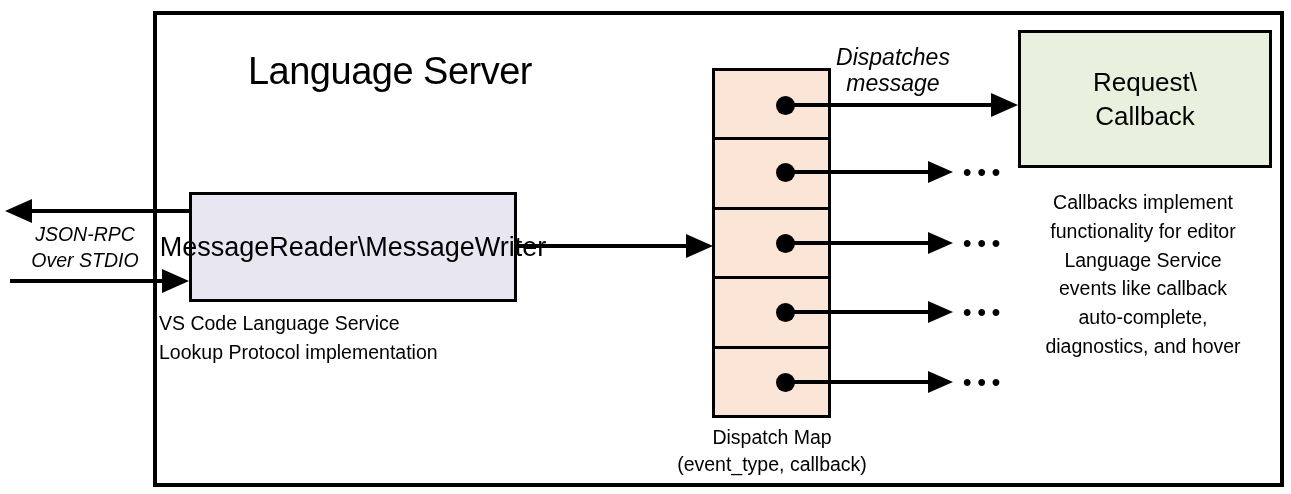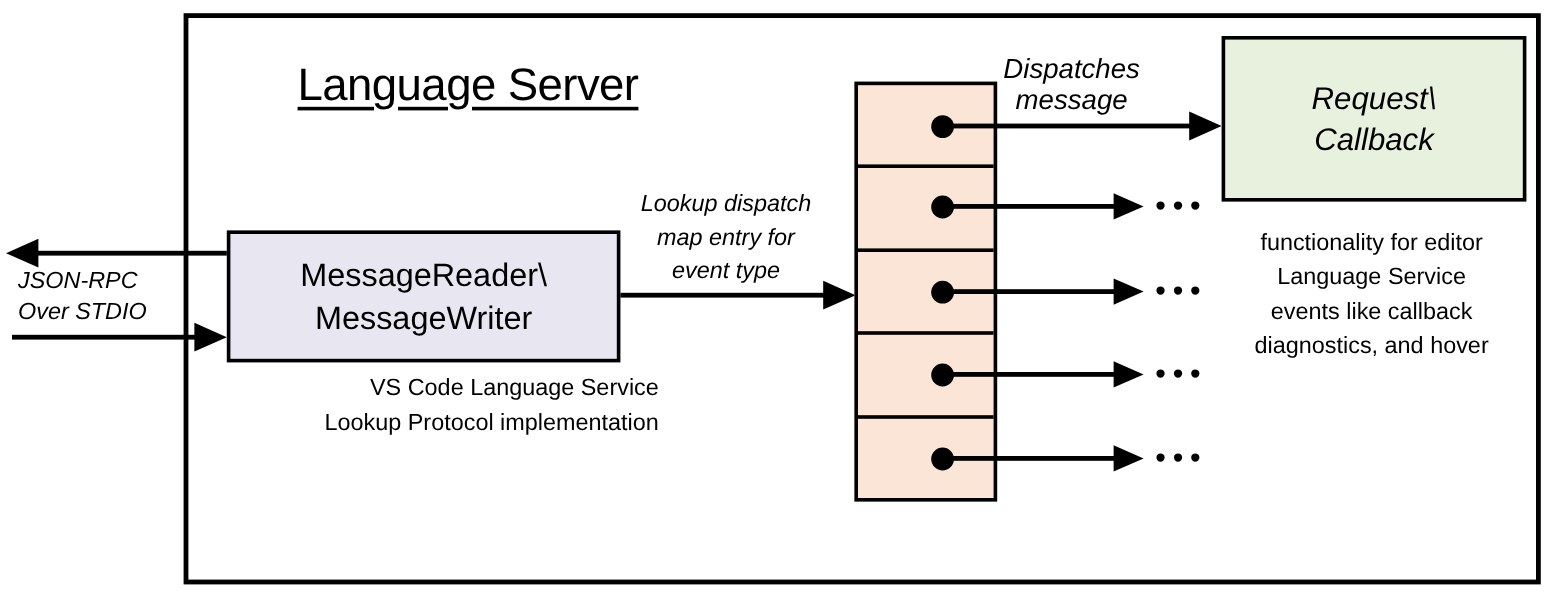--- a/index.html
+++ b/index.html
@@ -29,21 +29,20 @@
     border: 4px solid var(--line_color);
     background: transparent;
   }
   .title {
     position: absolute;
     left: 190px; top: 50px;
     width: 400px;
     text-align: center;
     font-size: 38px;
     letter-spacing: -0.5px;
-    text-decoration: underline;
     text-decoration-thickness: 3px;
     text-underline-offset: 6px;
   }
   
   .hline {
     position: absolute;
     height: 4px;
     background: var(--line_color);
   }
   .tri-left {
@@ -65,36 +64,37 @@
     border-bottom-width: 11px;
     border-left-width: 25px;
   }
   
   .msg-box {
     position: absolute;
     left: 189px; top: 192px;
     width: 328px; height: 110px;
     background: var(--message_box_fill);
     border: 3px solid var(--line_color);
-    display: flex; flex-direction: column;
+    display: flex; flex-direction: row;
     align-items: center; justify-content: center;
     font-size: 27px; line-height: 36px;
     text-align: center;
   }
   .msg-caption {
     position: absolute;
     left: 159px; top: 309px;
     width: 390px;
-    text-align: right;
+    text-align: left;
     font-size: 19.5px; line-height: 29px;
   }
   .io-label {
     position: absolute;
     left: 15px; top: 221px;
     width: 140px;
+    text-align: center;
     font-style: italic;
     font-size: 19.5px; line-height: 26px;
   }
   .lookup-label {
     position: absolute;
     left: 515px; top: 156px;
     width: 180px;
     text-align: center;
     font-style: italic;
     font-size: 19.5px; line-height: 28px;
@@ -136,21 +136,20 @@
   .callback-box {
     position: absolute;
     left: 1018px; top: 30px;
     width: 254px; height: 138px;
     background: var(--callback_box_fill);
     border: 3px solid var(--line_color);
     display: flex; flex-direction: column;
     align-items: center; justify-content: center;
     font-size: 26px; line-height: 34px;
     text-align: center;
-    font-style: italic;
   }
   .callbacks-note {
     position: absolute;
     left: 1010px; top: 188px;
     width: 266px;
     text-align: center;
     font-size: 19.5px; line-height: 28.8px;
   }
   .map-label {
     position: absolute;
@@ -185,25 +184,20 @@
     <div>MessageWriter</div>
   </div>
   <div class="msg-caption">
     <div>VS Code Language Service</div>
     <div>Lookup Protocol implementation</div>
   </div>
 
   <div class="hline" style="left:517px; top:244px; width:172px;"></div>
   <div class="tri-right" style="left:686px; top:234px;"></div>
 
-  <div class="lookup-label">
-    <div>Lookup dispatch</div>
-    <div>map entry for</div>
-    <div>event type</div>
-  </div>
 
   <div class="dispatch-map">
     <div class="dispatch-cell"></div>
     <div class="dispatch-cell"></div>
     <div class="dispatch-cell"></div>
     <div class="dispatch-cell"></div>
     <div class="dispatch-cell"></div>
   </div>
 
   <div class="dot" style="left:776px; top:96px;"></div>
@@ -223,31 +217,37 @@
   <div class="dot" style="left:776px; top:303px;"></div>
   <div class="hline" style="left:785px; top:310px; width:144px;"></div>
   <div class="tri-right small" style="left:928px; top:301px;"></div>
   <div class="ellipsis" style="left:963px; top:301px;">•••</div>
 
   <div class="dot" style="left:776px; top:373px;"></div>
   <div class="hline" style="left:785px; top:380px; width:144px;"></div>
   <div class="tri-right small" style="left:928px; top:371px;"></div>
   <div class="ellipsis" style="left:963px; top:371px;">•••</div>
 
+  <div class="map-label">
+    <div>Dispatch Map</div>
+    <div>(event_type, callback)</div>
+  </div>
 
   <div class="dispatches-label">
     <div>Dispatches</div>
     <div>message</div>
   </div>
 
   <div class="callback-box">
     <div>Request\</div>
     <div>Callback</div>
   </div>
 
   <div class="callbacks-note">
+    <div>Callbacks implement</div>
     <div>functionality for editor</div>
     <div>Language Service</div>
     <div>events like callback</div>
+    <div>auto-complete,</div>
     <div>diagnostics, and hover</div>
   </div>
 
 </div>
 
 </body></html>

